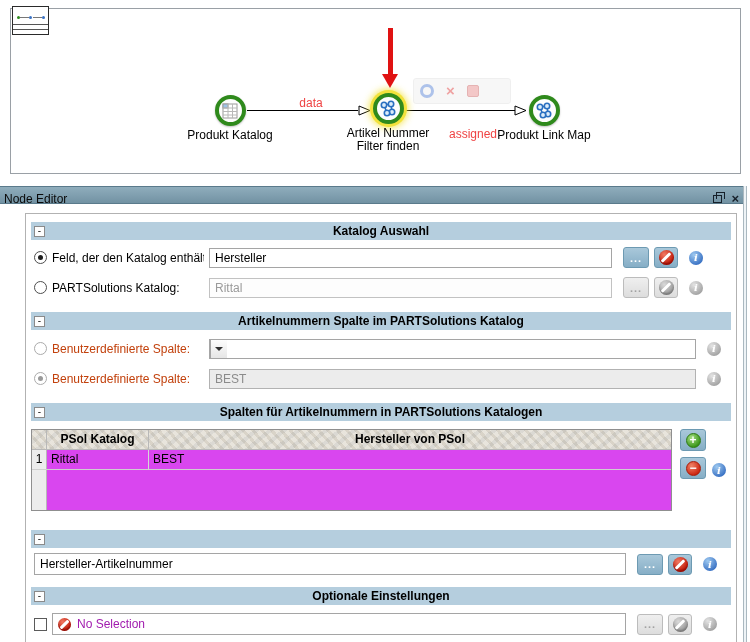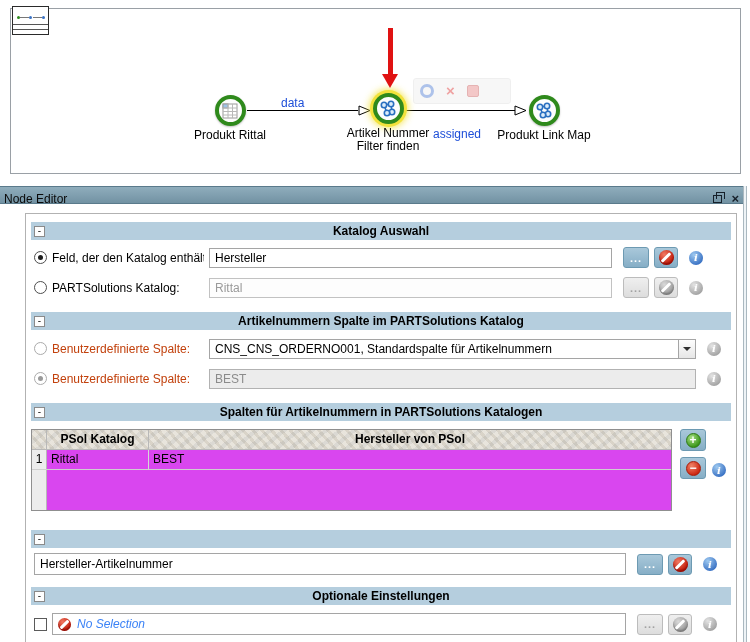--- a/index.html
+++ b/index.html
@@ -31,21 +31,21 @@
     border:4px solid #2f8a1c; background:#fdfdfd;
     display:flex; align-items:center; justify-content:center;
     box-shadow: 0 1px 2px rgba(0,0,0,.25);
   }
   .node-circle.selected {
     box-shadow: 0 0 0 3px #f2e23c, 0 0 7px 4px rgba(242,226,60,.85);
   }
   .node-label { margin-top:3px; line-height:13px; font-size:12px; }
 
   .edge-line { position:absolute; height:1px; background:#000; }
-  .edge-label { position:absolute; font-size:12px; color:#1d4ed8; }
+  .edge-label { position:absolute; font-size:12px; color:#ef4444; text-align:center; }
   .arrowhead { position:absolute; }
 
   .red-arrow { position:absolute; left:382px; top:28px; width:16px; height:60px; }
   .red-shaft { position:absolute; left:5.5px; top:0; width:5px; height:47px; background:#e01212; }
   .red-head  { position:absolute; left:0; top:46px; width:0; height:0;
                border-left:8px solid transparent; border-right:8px solid transparent;
                border-top:14px solid #e01212; }
 
   .ghost-toolbar {
     position:absolute; left:402px; top:69px; width:98px; height:26px;
@@ -154,21 +154,21 @@
   .td2 { flex:1; padding:0 4px; line-height:19px; }
   .tbl-empty { display:flex; height:40px; }
   .tbl-empty .td-num { border-right:1px solid #b8b8b8; }
 
   .tbl-btns { display:flex; flex-direction:column; gap:6px; margin-left:8px; }
   .tbl-btns .btn { width:26px; height:22px; }
   .tbl-info { margin-left:6px; margin-top:34px; }
 
   .nosel-field { flex:1; height:22px; border:1px solid #a5a5a5; background:#fff;
     display:flex; align-items:center; gap:6px; padding:0 5px; }
-  .nosel-text { color:#3b82f6;font-style:italic; }
+  .nosel-text { color:#a21caf; }
 </style>
 </head>
 <body>
 
 <div class="workflow-panel">
 
   <div class="minimap">
     <div class="mm-marks">
       <i style="left:4px; width:9px;"></i>
         <i style="left:17px; width:9px;"></i>
@@ -193,21 +193,21 @@
   </svg>
 
   <div class="node" style="left:169px; top:86px;">
     <div class="node-circle">
       <svg width="18" height="18" viewBox="0 0 18 18">
         <rect x="2" y="2" width="14" height="14" fill="#fff" stroke="#9a9a9a"></rect>
         <rect x="2" y="2" width="5" height="4" fill="#9ec4e8" stroke="#9a9a9a"></rect>
         <path d="M2,6 H16 M2,9.5 H16 M2,13 H16 M7,2 V16 M11.5,2 V16" stroke="#b8b8b8" stroke-width="1" fill="none"></path>
       </svg>
     </div>
-    <div class="node-label">Produkt Rittal</div>
+    <div class="node-label">Produkt Katalog</div>
   </div>
 
   <div class="node" style="left:327px; top:84px;">
     <div class="node-circle selected">
       <svg width="18" height="18" viewBox="0 0 18 18">
         <path d="M5,5 L12,4 M12,4 L13,12 M5,5 L8,13" stroke="#2a6fc0" stroke-width="1.6" fill="none"></path>
         <circle cx="5" cy="5" r="2.7" fill="#dcecfa" stroke="#2a6fc0" stroke-width="1.6"></circle>
         <circle cx="12" cy="4" r="2.7" fill="#dcecfa" stroke="#2a6fc0" stroke-width="1.6"></circle>
         <circle cx="13" cy="12" r="2.7" fill="#dcecfa" stroke="#2a6fc0" stroke-width="1.6"></circle>
         <circle cx="8" cy="13" r="2.7" fill="#dcecfa" stroke="#2a6fc0" stroke-width="1.6"></circle>
@@ -283,21 +283,20 @@
 
   <div class="sec-header" style="margin-top:14px;">
     <span class="collapse-box">-</span>
     <span class="sec-title">Artikelnummern Spalte im PARTSolutions Katalog</span>
   </div>
 
   <div class="row" style="margin-top:8px; height:21px; padding:0 10px 0 3px; gap:5px;">
     <span class="radio disabled"></span>
     <span class="lbl gray" style="width:152px;">Benutzerdefinierte Spalte:</span>
     <div class="dropdown" style="flex:1;">
-      <span class="dd-text">CNS_CNS_ORDERNO001, Standardspalte für Artikelnummern</span>
       <span class="dd-arrow"></span>
     </div>
     <span style="width:1px;"></span>
     <span class="info-icon off">i</span>
   </div>
 
   <div class="row" style="margin-top:9px; height:21px; padding:0 10px 0 3px; gap:5px;">
     <span class="radio disabled checked"></span>
     <span class="lbl gray" style="width:152px;">Benutzerdefinierte Spalte:</span>
     <input class="txt-input gray" style="flex: 1 1 0%;" disabled="" value="BEST">

